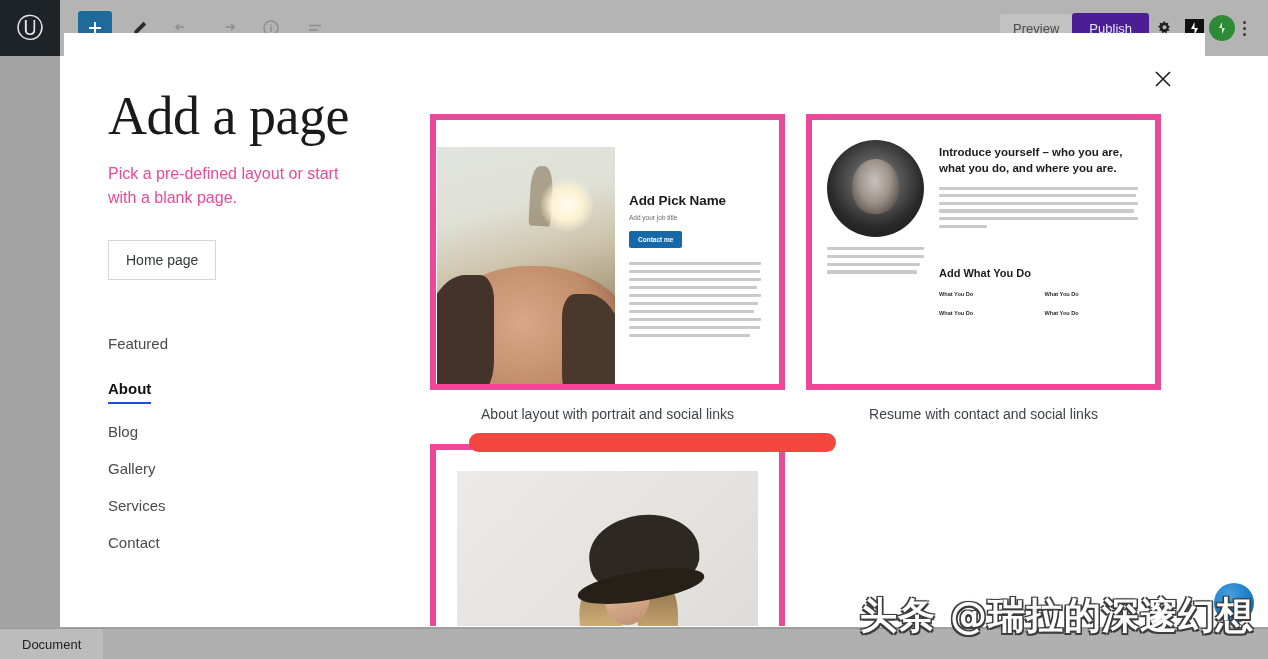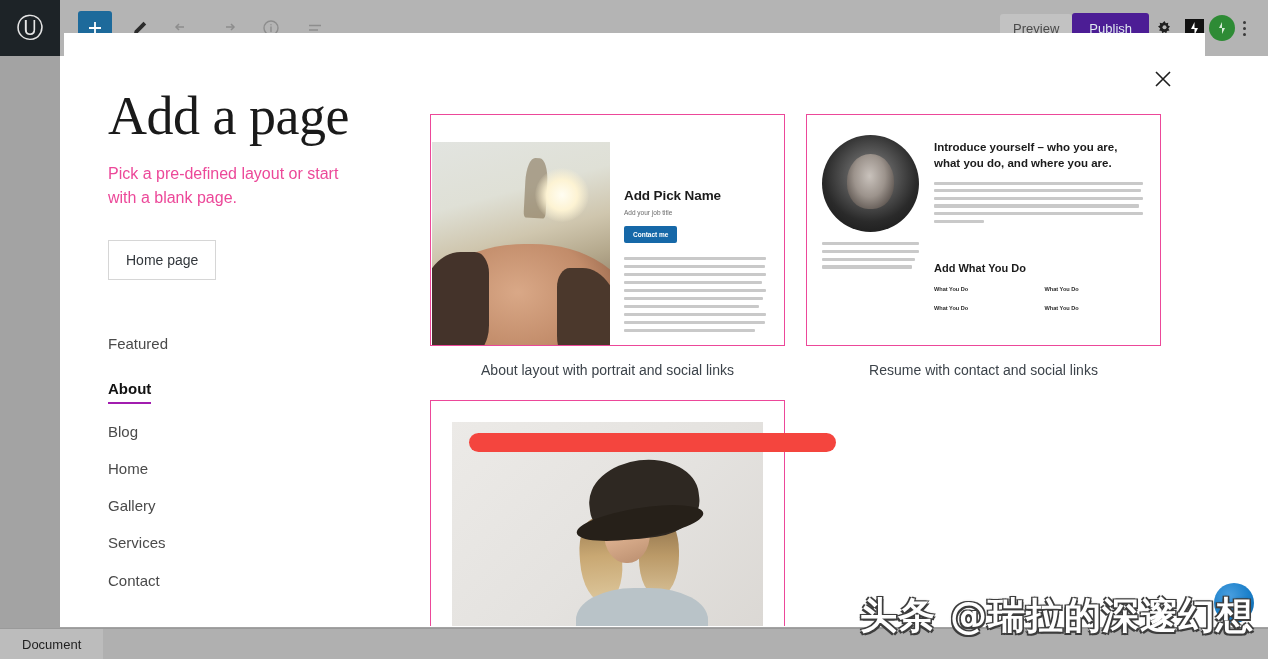--- a/index.html
+++ b/index.html
@@ -98,35 +98,35 @@
     margin-top:29px; display:inline-block;
     border:1px solid #d6d6d6; background:#fff;
     padding:11px 17px; font-size:14px; color:#32373c; cursor:pointer;
   }
   #sidebar-nav { margin-top:45px; }
   .nav-item {
     font-size:15px; color:#4a4a4a; padding:9px 0; cursor:pointer; line-height:1.2;
   }
   .nav-item.active {
     color:#111; font-weight:bold; display:inline-block;
-    border-bottom:2px solid #a21caf; padding-bottom:4px;
+    border-bottom:2px solid #1d4ed8; padding-bottom:4px;
   }
   .nav-row { padding:9px 0; line-height:1.2; }
 
   
   #template-grid {
     flex:1; display:grid; grid-template-columns:1fr 1fr;
     column-gap:21px; row-gap:22px;
     padding-right:44px; padding-top:26px;
     position:relative;
   }
   .tpl { display:flex; flex-direction:column; cursor:pointer; }
   .tpl-frame {
-    border:1px solid #ec4899; background:#fff;
-    height:232px; overflow:hidden; position:relative;
+    border:6px solid #ec4899; background:#fff;
+    height:276px; overflow:hidden; position:relative;
   }
   .tpl-caption {
     margin-top:16px; text-align:center; font-size:14px; color:#3c434a;
   }
 
   
   .c1-inner { display:flex; height:100%; padding-top:27px; }
   .c1-photo {
     width:178px; flex:0 0 178px; margin-left:1px;
     background:linear-gradient(165deg,#e2e4e0 0%,#dfe0d6 28%,#cfc6ae 47%,#b4a88c 62%,#8d7c64 80%,#6d5c4a 100%);
@@ -355,23 +355,20 @@
 
       <nav id="sidebar-nav">
         <div class="nav-row">
           <span class="nav-item">Featured</span>
         </div>
         <div class="nav-row">
           <span class="nav-item active">About</span>
         </div>
         <div class="nav-row">
           <span class="nav-item">Blog</span>
-        </div>
-        <div class="nav-row">
-          <span class="nav-item">Home</span>
         </div>
         <div class="nav-row">
           <span class="nav-item">Gallery</span>
         </div>
         <div class="nav-row">
           <span class="nav-item">Services</span>
         </div>
         <div class="nav-row">
           <span class="nav-item">Contact</span>
         </div>

